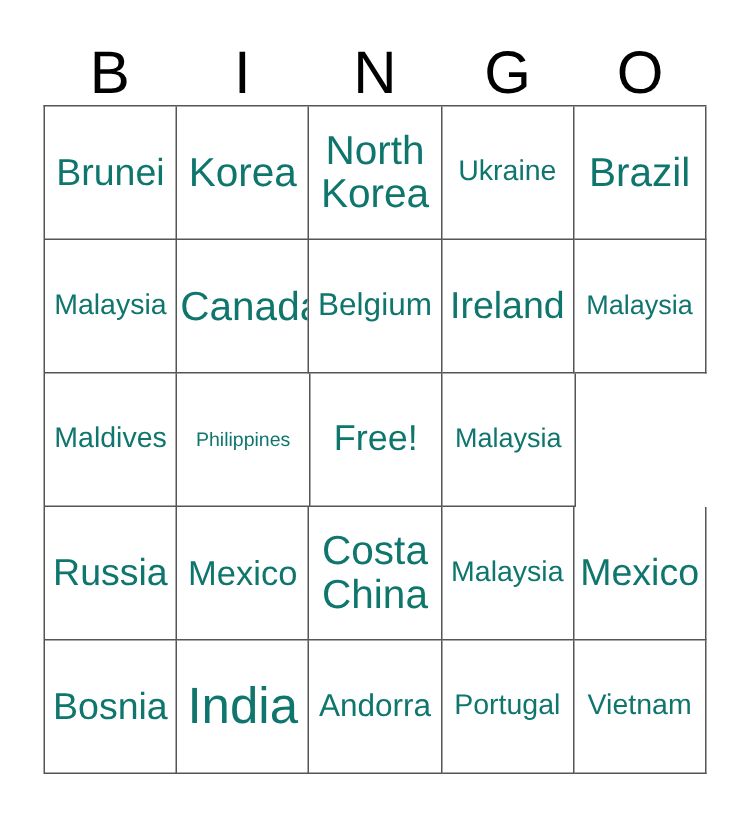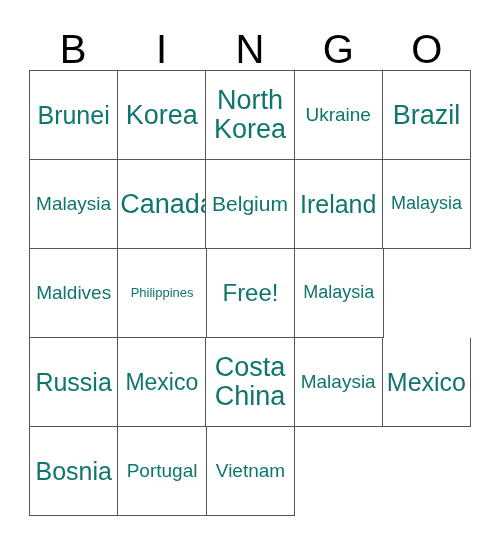--- a/index.html
+++ b/index.html
@@ -176,20 +176,26 @@
       <div class="cell">
         <span class="cell-text fs-xl">Mexico</span>
       </div>
     </div>
 
     <div class="grid-row">
       <div class="cell">
         <span class="cell-text fs-xl">Bosnia</span>
       </div>
       <div class="cell">
+        <span class="cell-text fs-4xl">India</span>
+      </div>
+      <div class="cell">
+        <span class="cell-text fs-ml">Andorra</span>
+      </div>
+      <div class="cell">
         <span class="cell-text fs-m">Portugal</span>
       </div>
       <div class="cell">
         <span class="cell-text fs-m">Vietnam</span>
       </div>
     </div>
 
   </div>
 </div>
 

